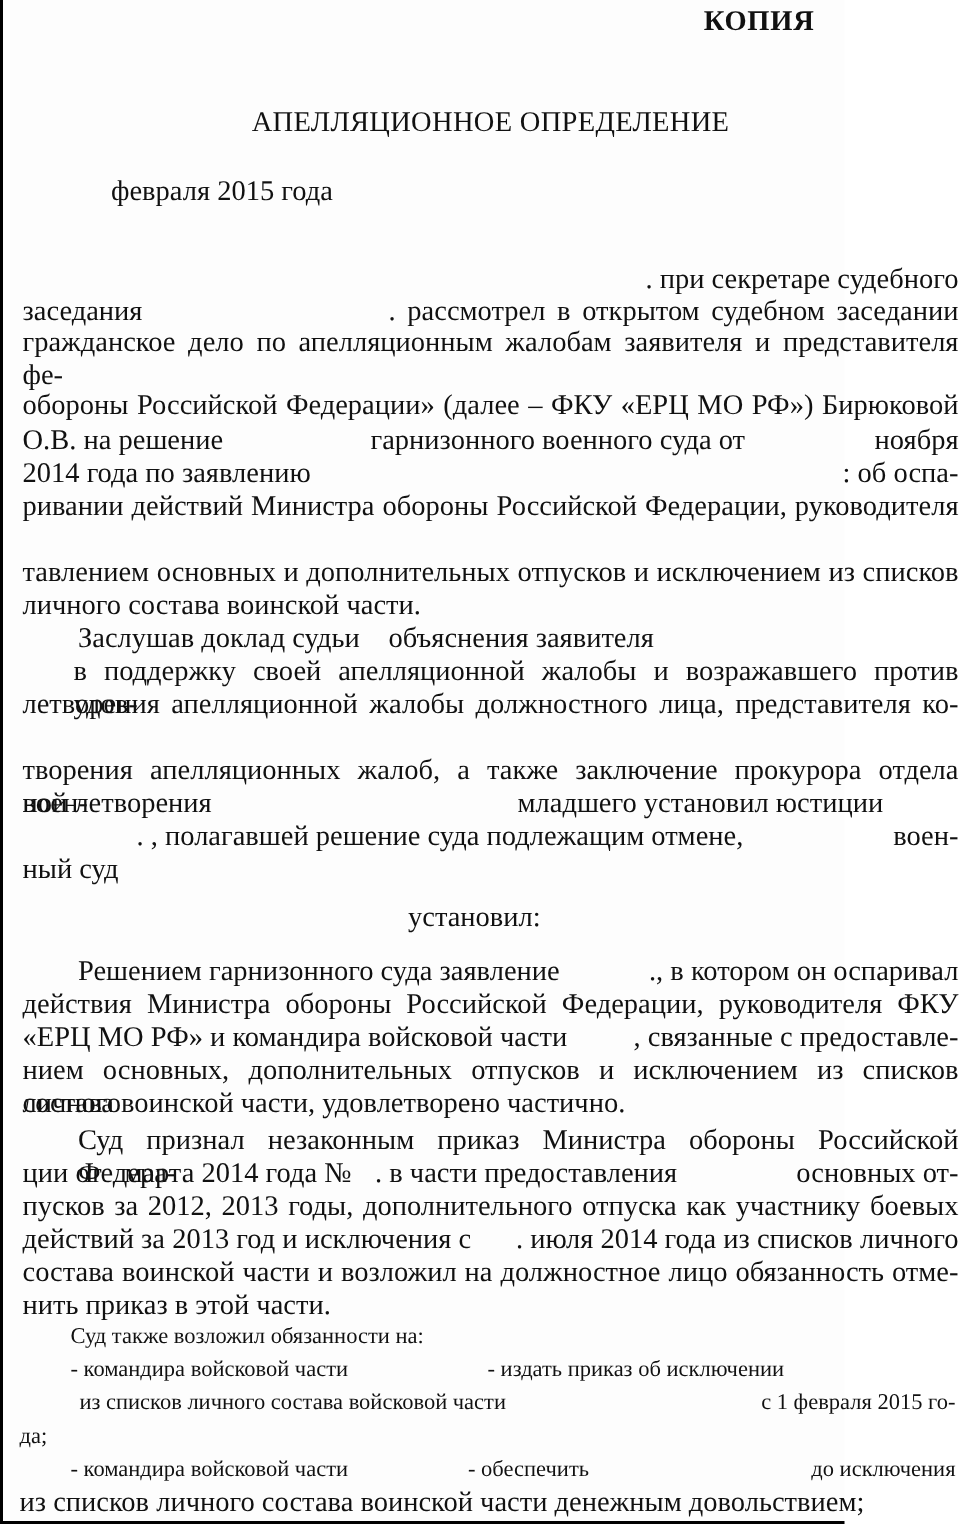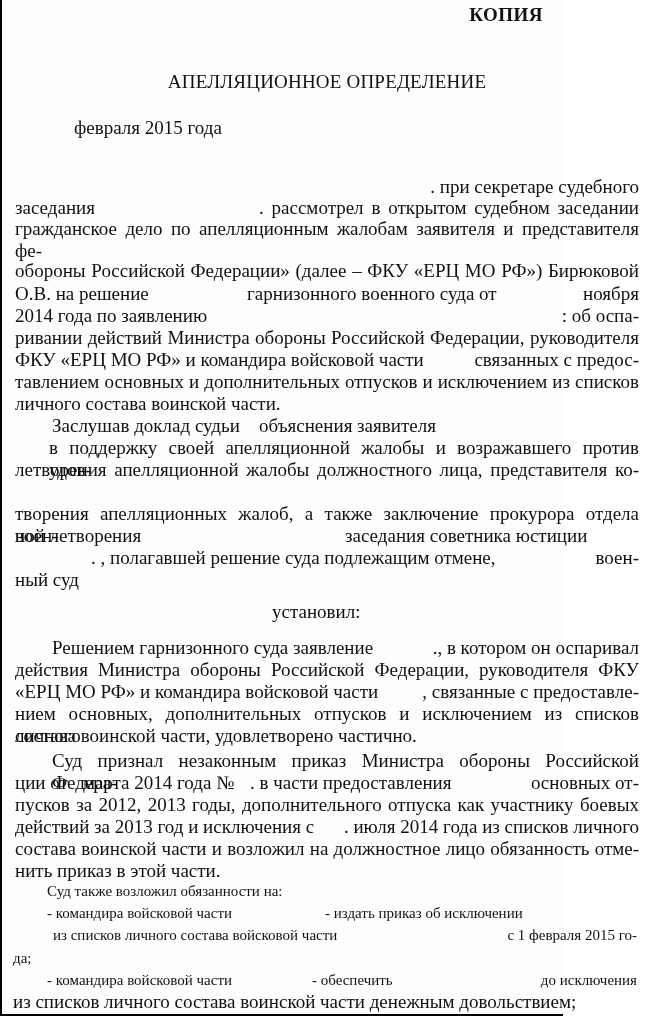--- a/index.html
+++ b/index.html
@@ -37,37 +37,33 @@
   <div class="ln" style="top:308px" data-name="intro-line-7">
     <span data-name="intro-line-7a">О.В. на решение</span>
     <span style="position:absolute; left:232px" data-name="intro-line-7b">гарнизонного военного суда от</span>
     <span style="position:absolute; right:0" data-name="intro-line-7c">ноября</span>
   </div>
   <div class="ln" style="top:332px" data-name="intro-line-8">
     <span data-name="intro-line-8a">2014 года по заявлению</span>
     <span style="position:absolute; right:0" data-name="intro-line-8b">: об оспа-</span>
   </div>
   <div class="ln j" style="top:356px" data-name="intro-line-9">ривании действий Министра обороны Российской Федерации, руководителя</div>
-  <div class="ln" style="top:380px" data-name="intro-line-10">
-    <span data-name="intro-line-10a">ФКУ «ЕРЦ МО РФ» и командира войсковой части</span>
-    <span style="position:absolute; right:0" data-name="intro-line-10b">связанных с предос-</span>
-  </div>
   <div class="ln j" style="top:404px" data-name="intro-line-11">тавлением основных и дополнительных отпусков и исключением из списков</div>
   <div class="ln" style="top:428px" data-name="intro-line-12">личного состава воинской части.</div>
 
   <div class="ln" style="top:452px; left:50px; width:587px" data-name="hearing-line-1">
     <span data-name="hearing-line-1a">Заслушав доклад судьи</span>
     <span style="position:absolute; left:207px" data-name="hearing-line-1b">объяснения заявителя</span>
   </div>
   <div class="ln j" style="top:476px; left:47px; width:590px" data-name="hearing-line-2">в поддержку своей апелляционной жалобы и возражавшего против удов-</div>
   <div class="ln j" style="top:500px" data-name="hearing-line-3">летворения апелляционной жалобы должностного лица, представителя ко-</div>
   <div class="ln j" style="top:548px" data-name="hearing-line-5">творения апелляционных жалоб, а также заключение прокурора отдела воен-</div>
   <div class="ln" style="top:572px" data-name="hearing-line-6">
     <span data-name="hearing-line-6a">ной летворения</span>
-    <span style="position:absolute; left:330px" data-name="hearing-line-6b">заседания советника юстиции</span>
+    <span style="position:absolute; left:330px" data-name="hearing-line-6b">младшего установил юстиции</span>
   </div>
   <div class="ln" style="top:596px" data-name="hearing-line-7">
     <span style="position:absolute; left:76px" data-name="hearing-line-7a">. , полагавшей решение суда подлежащим отмене,</span>
     <span style="position:absolute; right:0" data-name="hearing-line-7b">воен-</span>
   </div>
   <div class="ln" style="top:620px" data-name="hearing-line-8">ный суд</div>
 
   <div class="ln c" style="top:606px; top:598px; top:600px" data-name="spacer"></div>
 
   <div class="ln" style="top:638px; left:270px; width:200px" data-name="ruling-heading">установил:</div>

